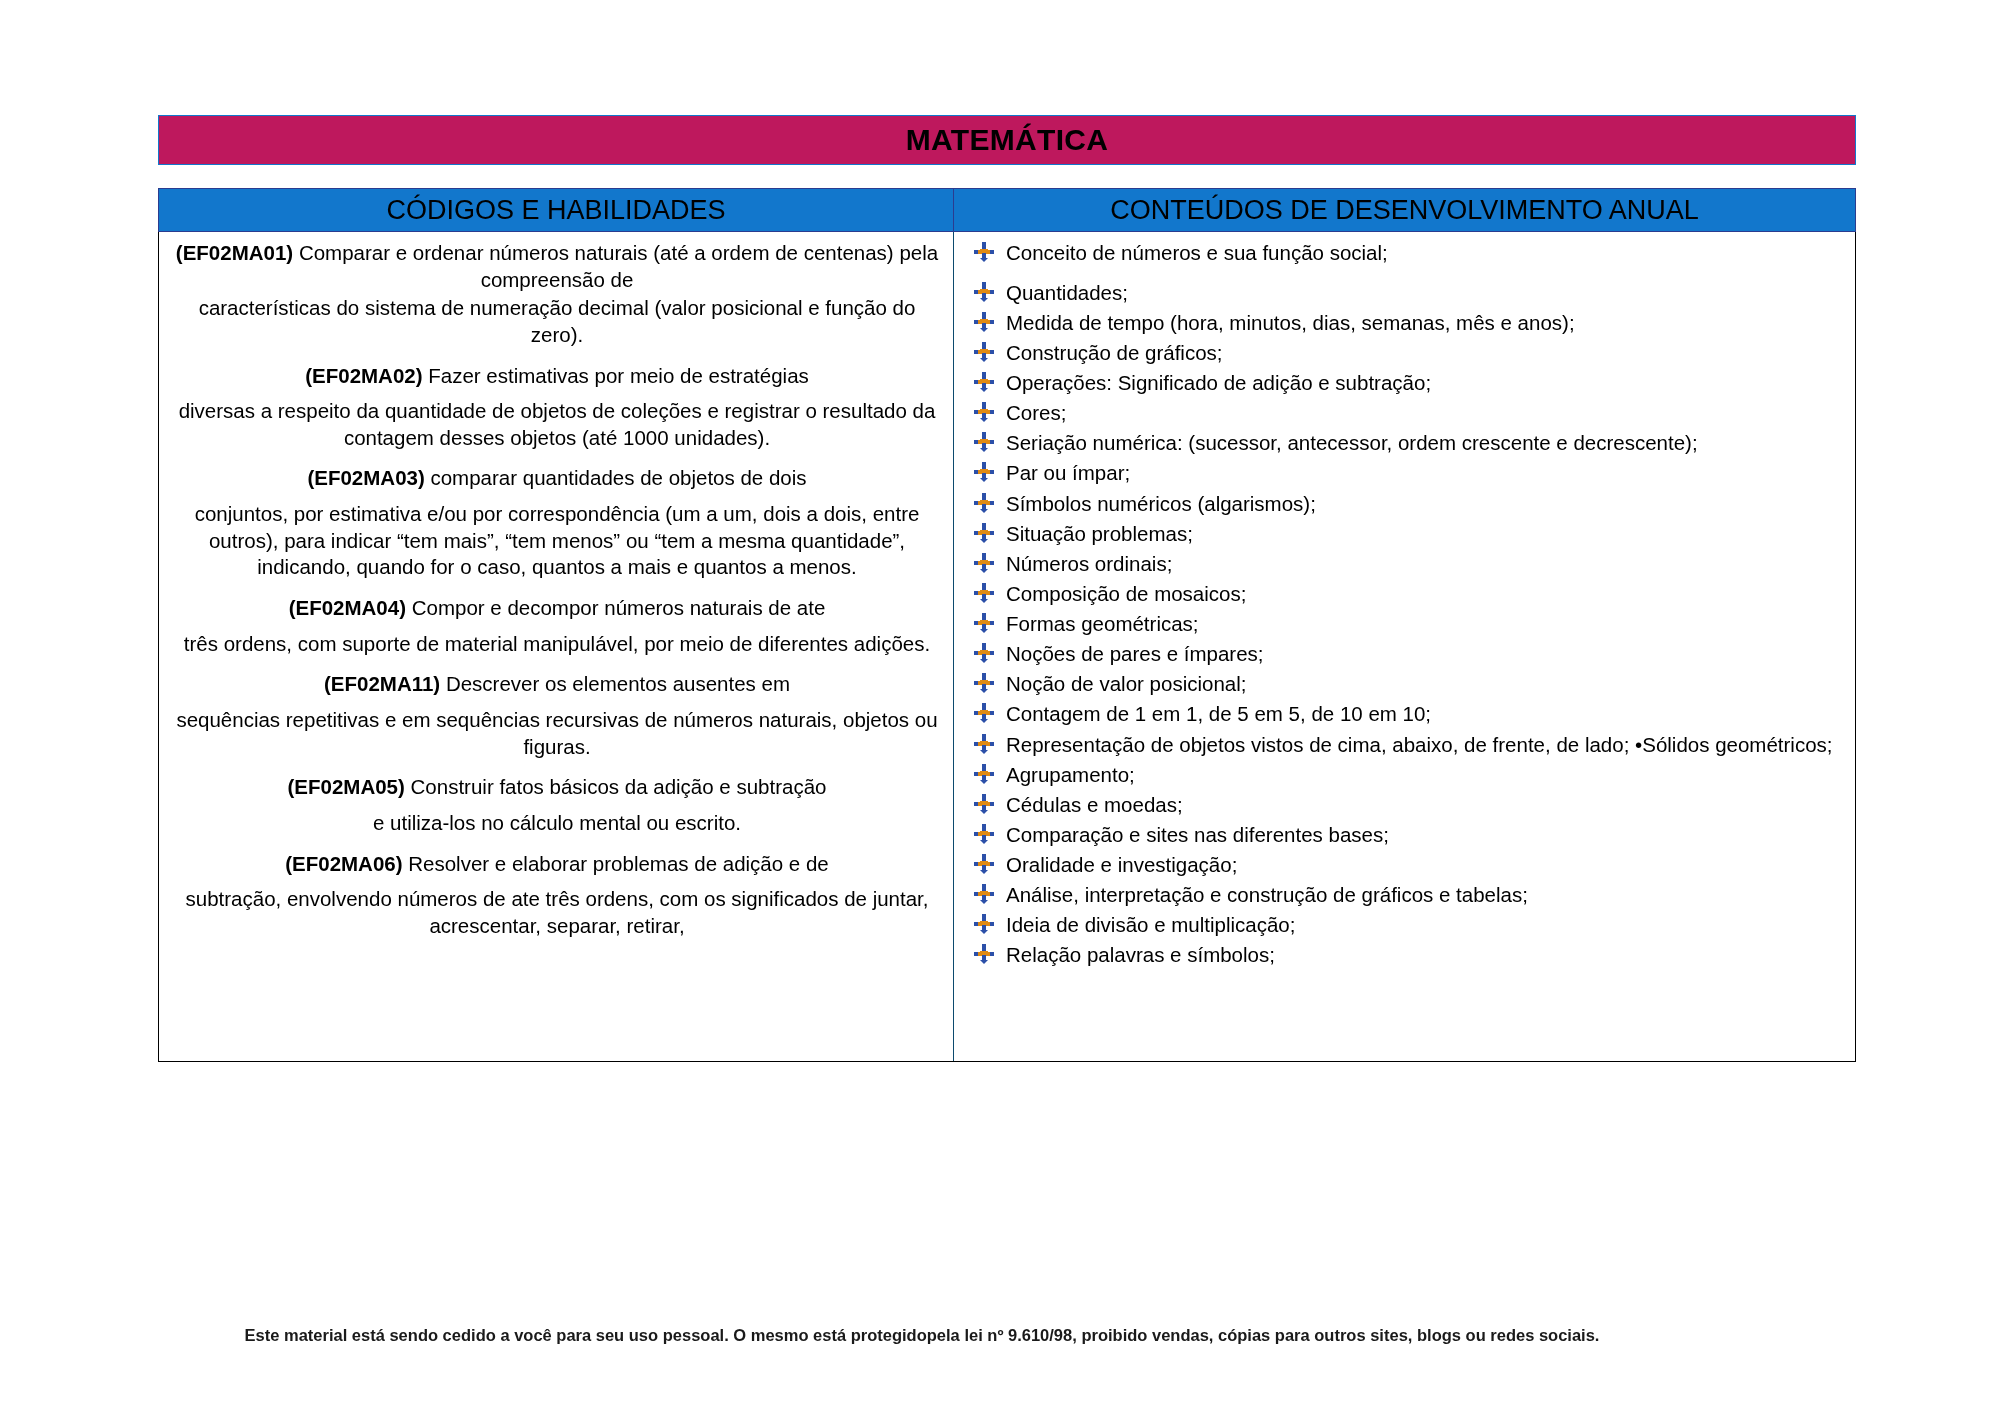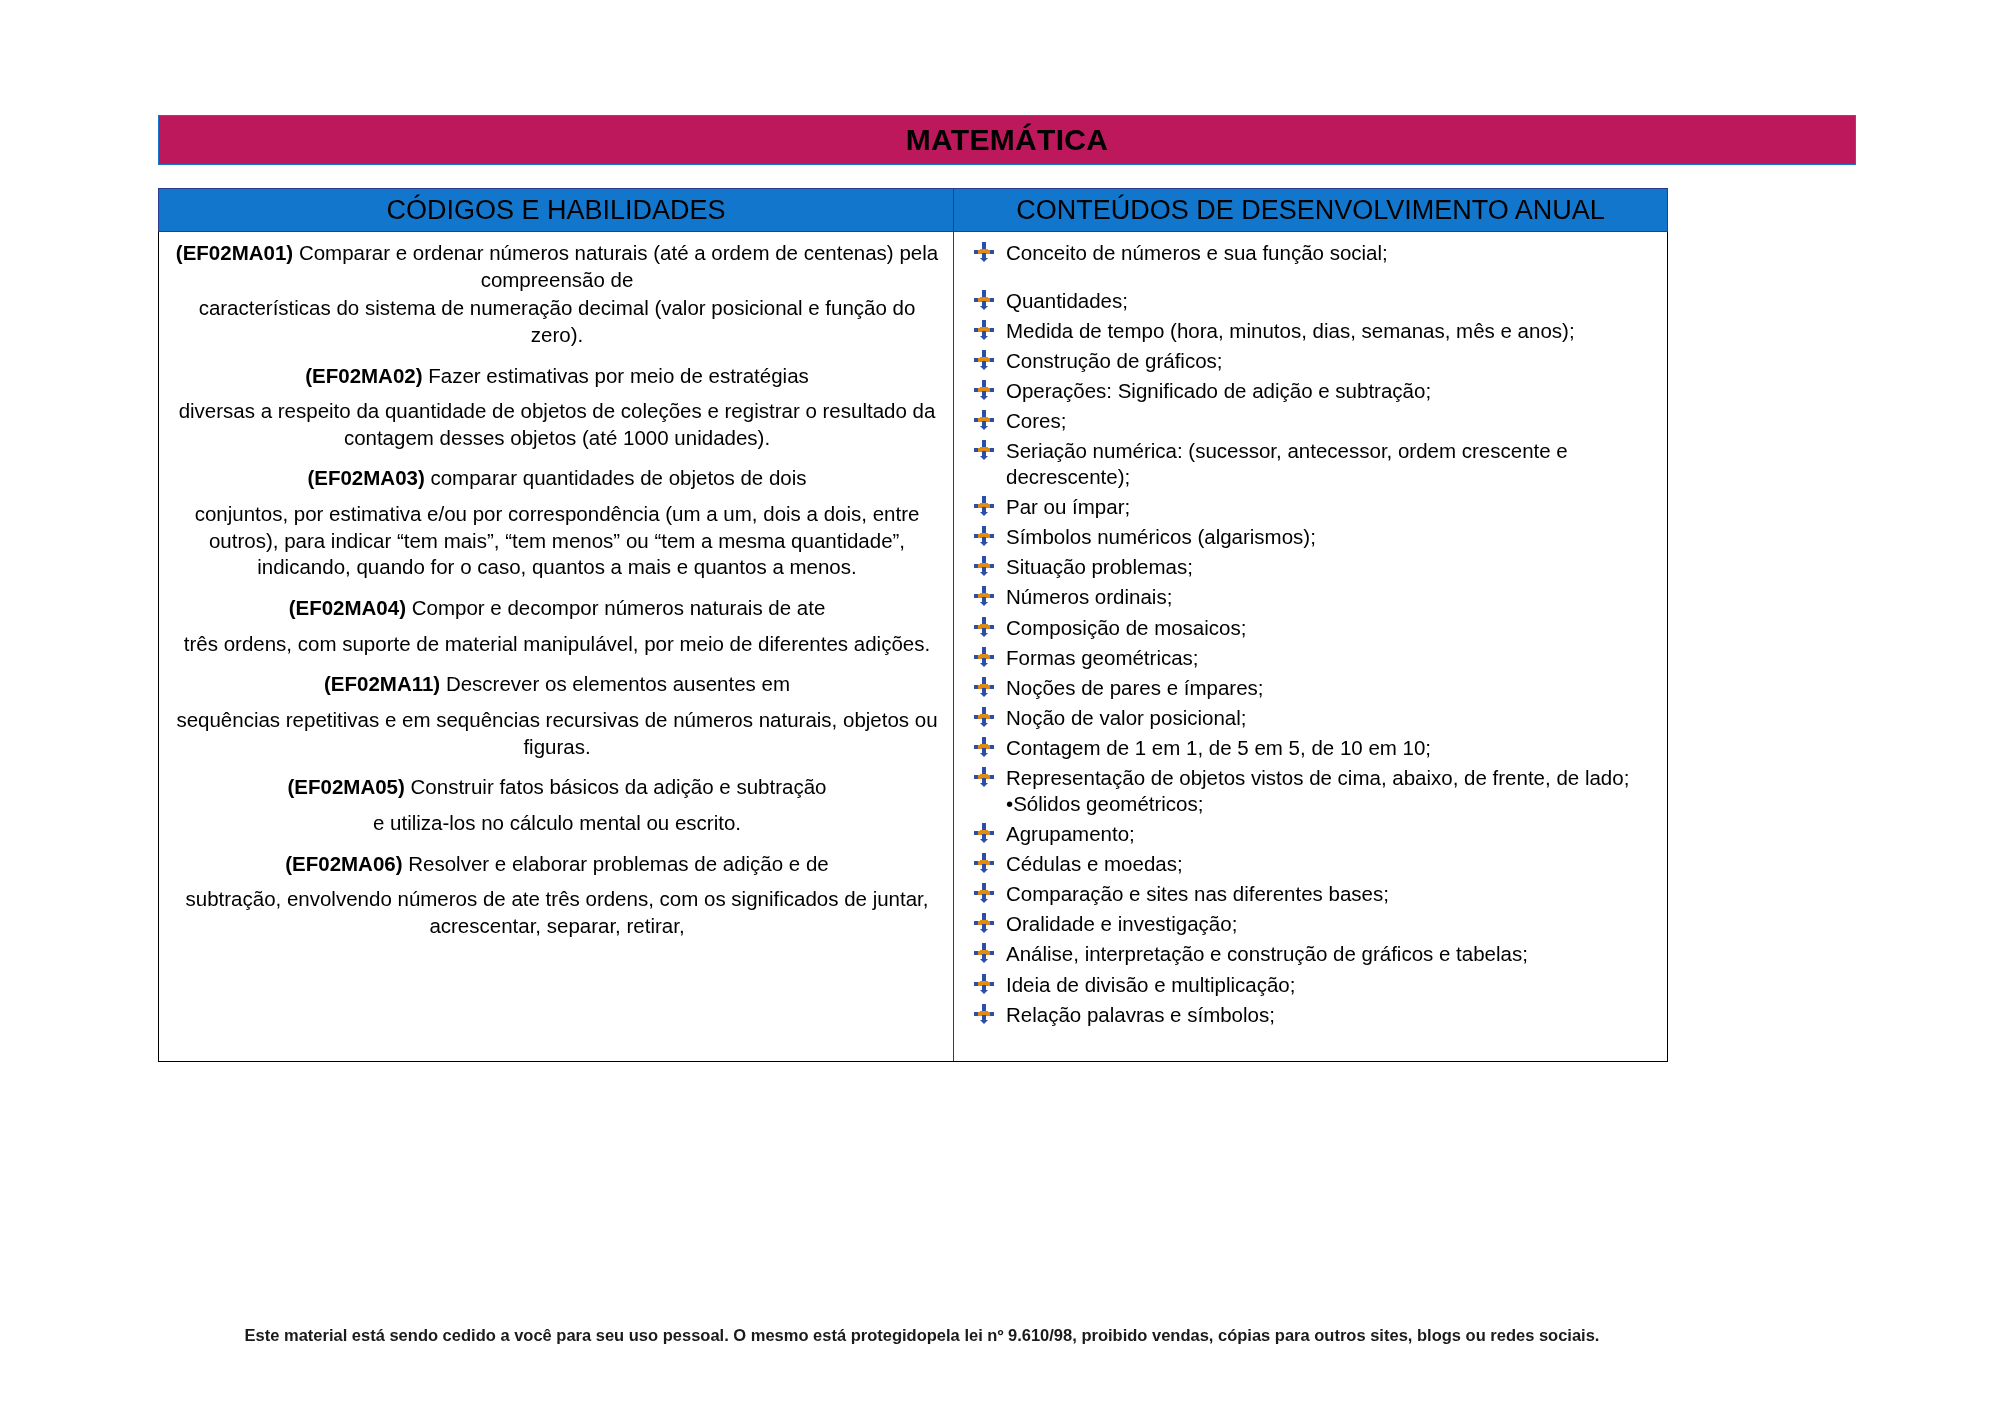--- a/index.html
+++ b/index.html
@@ -37,21 +37,21 @@
   .title-bar .title-text {
     font-size: 30px;
     font-weight: bold;
     color: #000000;
     letter-spacing: 0.3px;
   }
   .table {
     position: absolute;
     left: 158px;
     top: 188px;
-    width: 1510px;
+    width: 1698px;
   }
   .thead {
     display: flex;
     width: 100%;
     height: 44px;
     background: #1277CC;
     border: 1px solid #2b3c8f;
     box-sizing: border-box;
   }
   .th {
@@ -124,21 +124,21 @@
   }
   ul.contents li .bullet-icon {
     position: absolute;
     left: 2px;
     top: 2px;
     width: 20px;
     height: 20px;
     display: block;
   }
   ul.contents li.gap-after {
-    margin-bottom: 22px;
+    margin-bottom: 14px;
   }
   ul.contents li.no-indent {
     padding-left: 22px;
   }
   ul.contents li.no-indent .bullet-icon {
     left: -2px;
   }
   .footer {
     position: absolute;
     left: 0;

